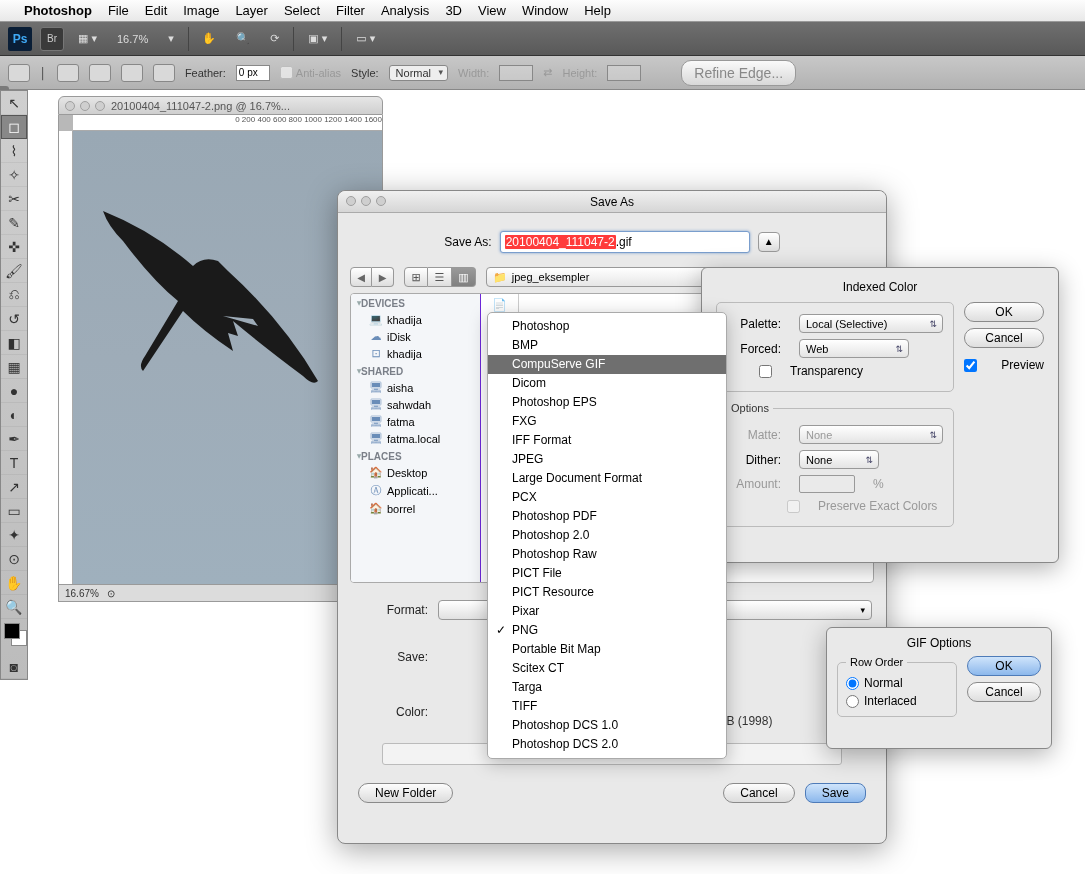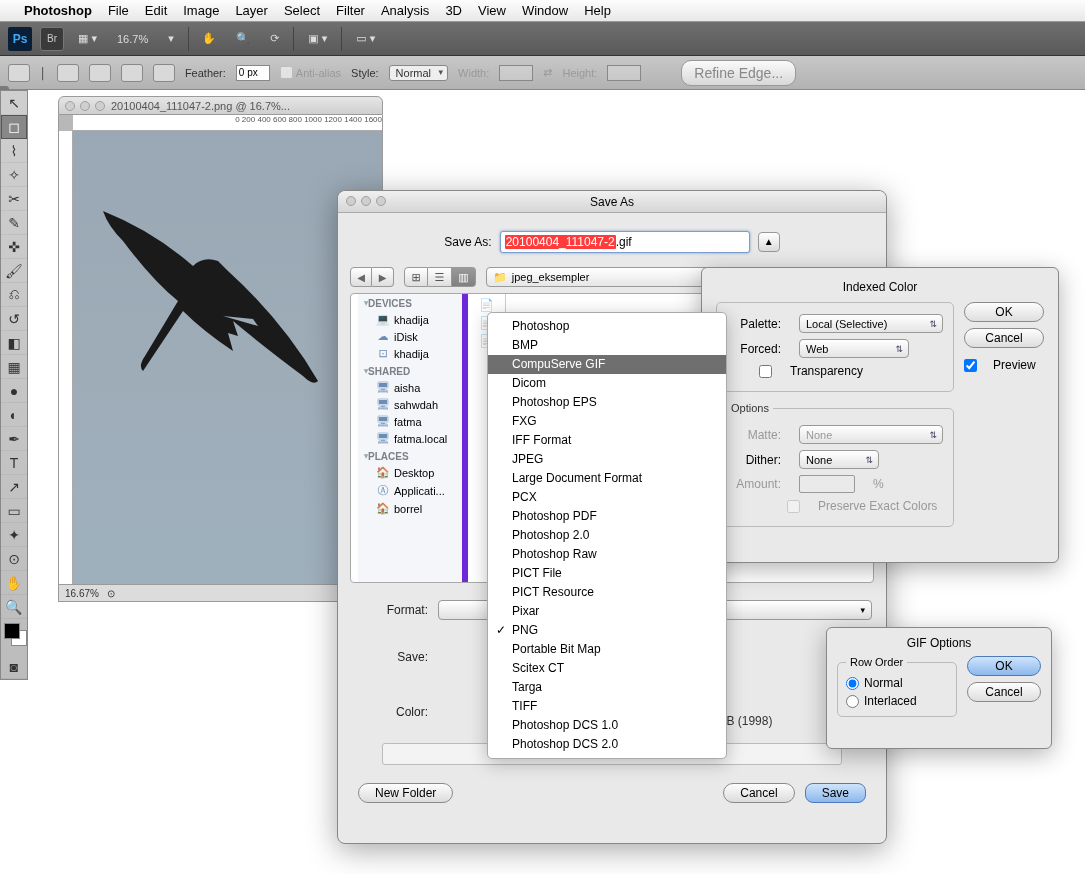--- a/index.html
+++ b/index.html
@@ -67,21 +67,21 @@
 .saveas .viewbtns { display:flex; }
 .saveas .viewbtns span { width:24px;height:20px;background:linear-gradient(#fff,#dedede);border:1px solid #999; border-left:none; display:flex;align-items:center;justify-content:center;font-size:11px;color:#555; }
 .saveas .viewbtns span:first-child { border-left:1px solid #999; border-radius:4px 0 0 4px; }
 .saveas .viewbtns span:last-child { border-radius:0 4px 4px 0; }
 .saveas .viewbtns span.active { background:linear-gradient(#9a9a9a,#808080); color:#fff; }
 .saveas .pathsel { flex:1; background:linear-gradient(#fff,#e6e6e6); border:1px solid #999; border-radius:4px; height:20px; display:flex;align-items:center; padding:0 18px 0 6px; gap:5px; font-size:11px; position:relative; }
 .saveas .pathsel:after { content:"▾"; position:absolute; right:6px; font-size:9px; color:#555; }
 .saveas .pathsel .folder-icon { color:#6b9fd8; }
 
 .saveas .columns { display:flex; border:1px solid #aaa; border-radius:4px; background:#fff; height:290px; overflow:hidden; }
-.saveas .col1 { width:110px; border-right:6px solid #6d28d9; overflow:auto; font-size:11px; background:#f4f6f9;margin-left:7px; }
+.saveas .col1 { width:130px; border-right:1px solid #6d28d9; overflow:auto; font-size:11px; background:#f4f6f9; }
 .saveas .col1 .hdr { color:#7a7f88; font-size:10px; padding:4px 6px 2px; font-weight:bold; }
 .saveas .col1 .hdr:before { content:"▸ "; color:#9aa; font-size:8px; transform:rotate(90deg); display:inline-block; position:relative; top:-1px; }
 .saveas .col1 .itm { padding:2px 6px 2px 18px; display:flex;align-items:center; gap:4px; }
 .saveas .col1 .ic { width:14px; text-align:center; color:#6a8db8; font-size:11px; }
 .saveas .col2 { width:38px; border-right:1px solid #ccc; padding-top:4px; }
 .saveas .col2 .fileico { height:18px; text-align:center; color:#888; font-size:12px; }
 
 .saveas .formarea { padding:12px 14px 0; }
 .saveas .formarea .r { display:flex; align-items:center; gap:10px; padding:5px 0; font-size:12px; }
 .saveas .formarea .lbl { width:76px; text-align:right; color:#222; }
@@ -108,21 +108,21 @@
 .indexed .left { flex:1; }
 .indexed .right { width:80px; display:flex; flex-direction:column; gap:6px; }
 .indexed fieldset { border:1px solid #bbb; border-radius:5px; padding:8px 10px 10px; margin-bottom:10px; }
 .indexed legend { font-size:11px; padding:0 4px; color:#333; }
 .indexed .fr { display:flex; align-items:center; gap:18px; padding:3px 0; font-size:12px; }
 .indexed .fr .lb { width:54px; text-align:right; }
 .indexed .sel { flex:1; background:linear-gradient(#fff,#e4e4e4); border:1px solid #999; border-radius:4px; height:19px; padding:0 18px 0 6px; position:relative; font-size:11px; display:flex;align-items:center; }
 .indexed .sel:after { content:"⇅"; position:absolute; right:5px; font-size:9px; color:#446; }
 .indexed .numin { width:56px; height:18px; border:1px solid #999; border-radius:2px; padding:0 4px; font-size:11px; }
 .indexed .btn { background:linear-gradient(#fdfdfd,#dedede); border:1px solid #8a8a8a; border-radius:10px; padding:2px 0; font-size:12px; text-align:center; cursor:default; }
-.indexed .chk { display:flex; align-items:center; gap:16px; font-size:12px; padding-top:4px; }
+.indexed .chk { display:flex; align-items:center; gap:16px; font-size:12px; padding-top:4px;justify-content:space-between; }
 .indexed .disabled { color:#999; }
 
 
 .gifopt { position:absolute; left:826px; top:627px; width:226px; height:122px; background:#e9e9e9; border:1px solid #888; border-radius:6px; box-shadow:0 6px 24px rgba(0,0,0,.3); padding:8px 10px; z-index:60; }
 .gifopt .title { text-align:center; font-size:12px; padding-bottom:6px; }
 .gifopt .body { display:flex; gap:10px; }
 .gifopt fieldset { border:1px solid #bbb; border-radius:5px; padding:6px 8px; flex:1; }
 .gifopt legend { font-size:11px; padding:0 4px; }
 .gifopt .radio { display:flex; align-items:center; gap:5px; font-size:12px; padding:2px 0; }
 .gifopt .btncol { width:74px; display:flex;flex-direction:column; gap:6px; }

